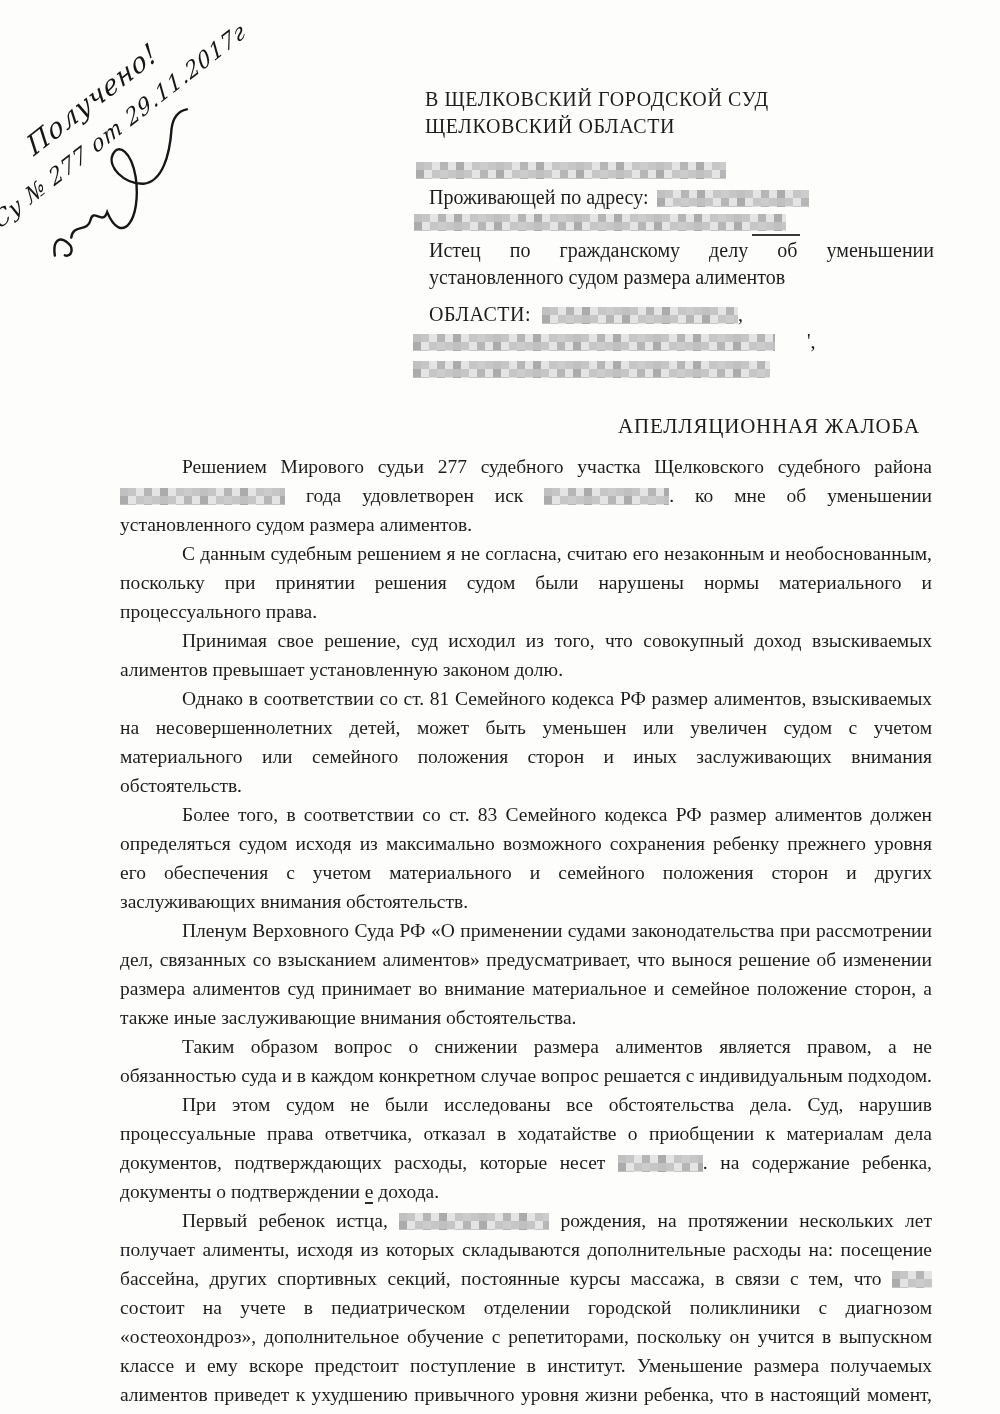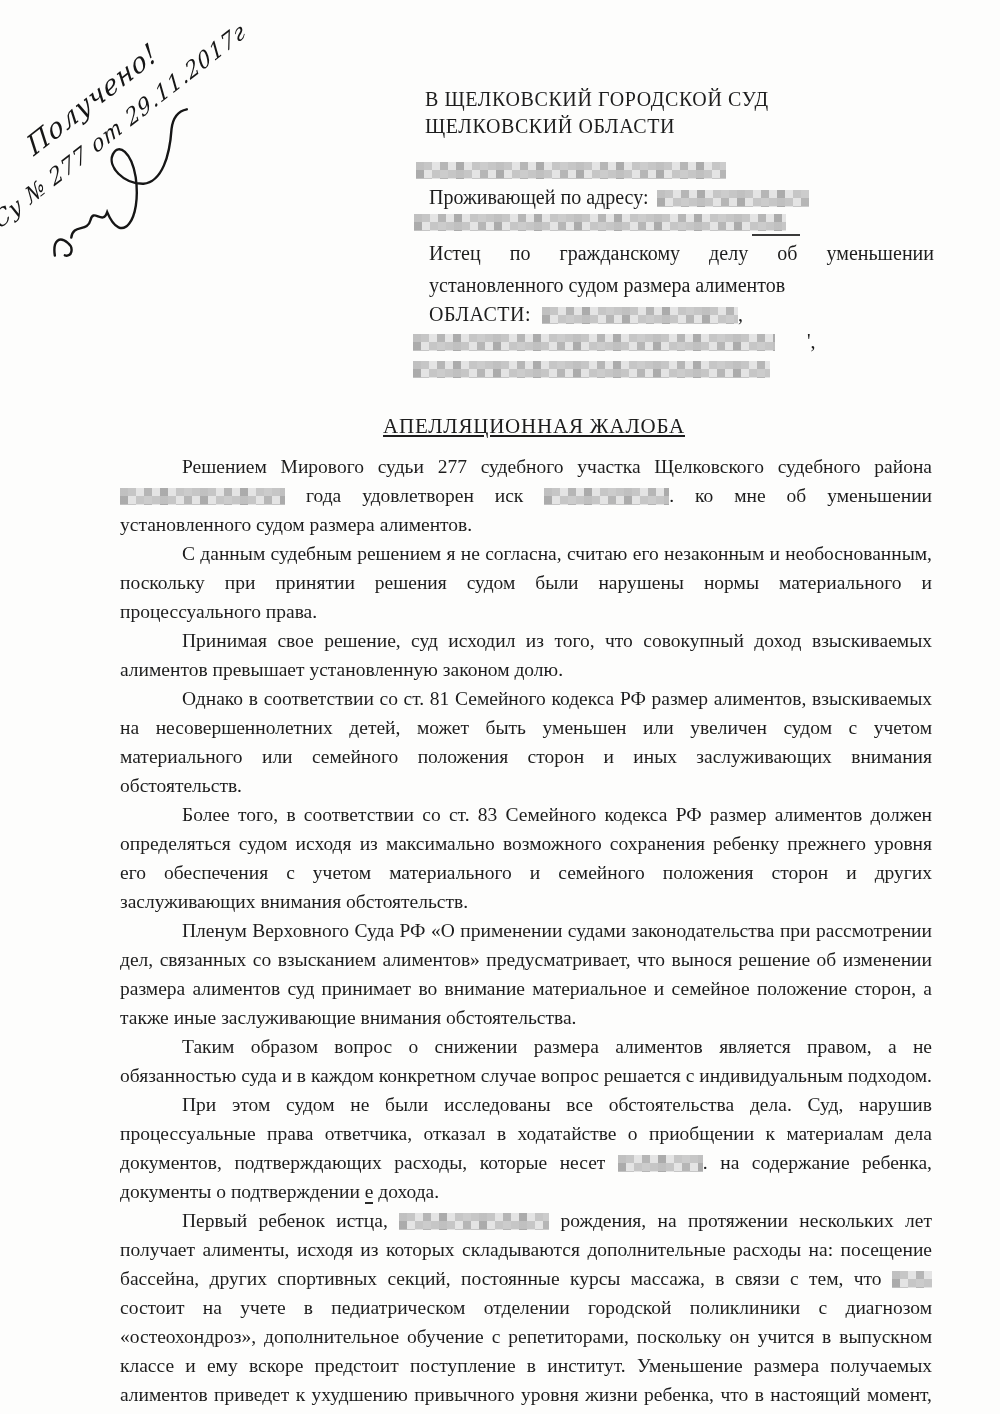--- a/index.html
+++ b/index.html
@@ -74,38 +74,37 @@
     left: 7px;
     font-size: 20px;
     letter-spacing: 0.6px;
     white-space: nowrap;
   }
   .h-row { position: absolute; left: 11px; white-space: nowrap; }
   .just {
     text-align: justify;
     white-space: normal;
     width: 505px;
-    line-height: 32px;
+    line-height: 27px;
   }
   .dash-mark {
     position: absolute;
     height: 2px;
     background: #3a3a3a;
   }
 
   
   .doc-title {
     position: absolute;
-    left: 128px;
+    left: 108px;
     top: 414px;
     width: 812px;
-    text-align: center;
+    text-align: right;
     font-size: 21px;
     letter-spacing: 0.8px;
-    text-decoration: underline;
   }
 
   
   .doc-body {
     position: absolute;
     left: 120px;
     top: 452px;
     width: 812px;
     font-size: 19.5px;
     line-height: 29px;

